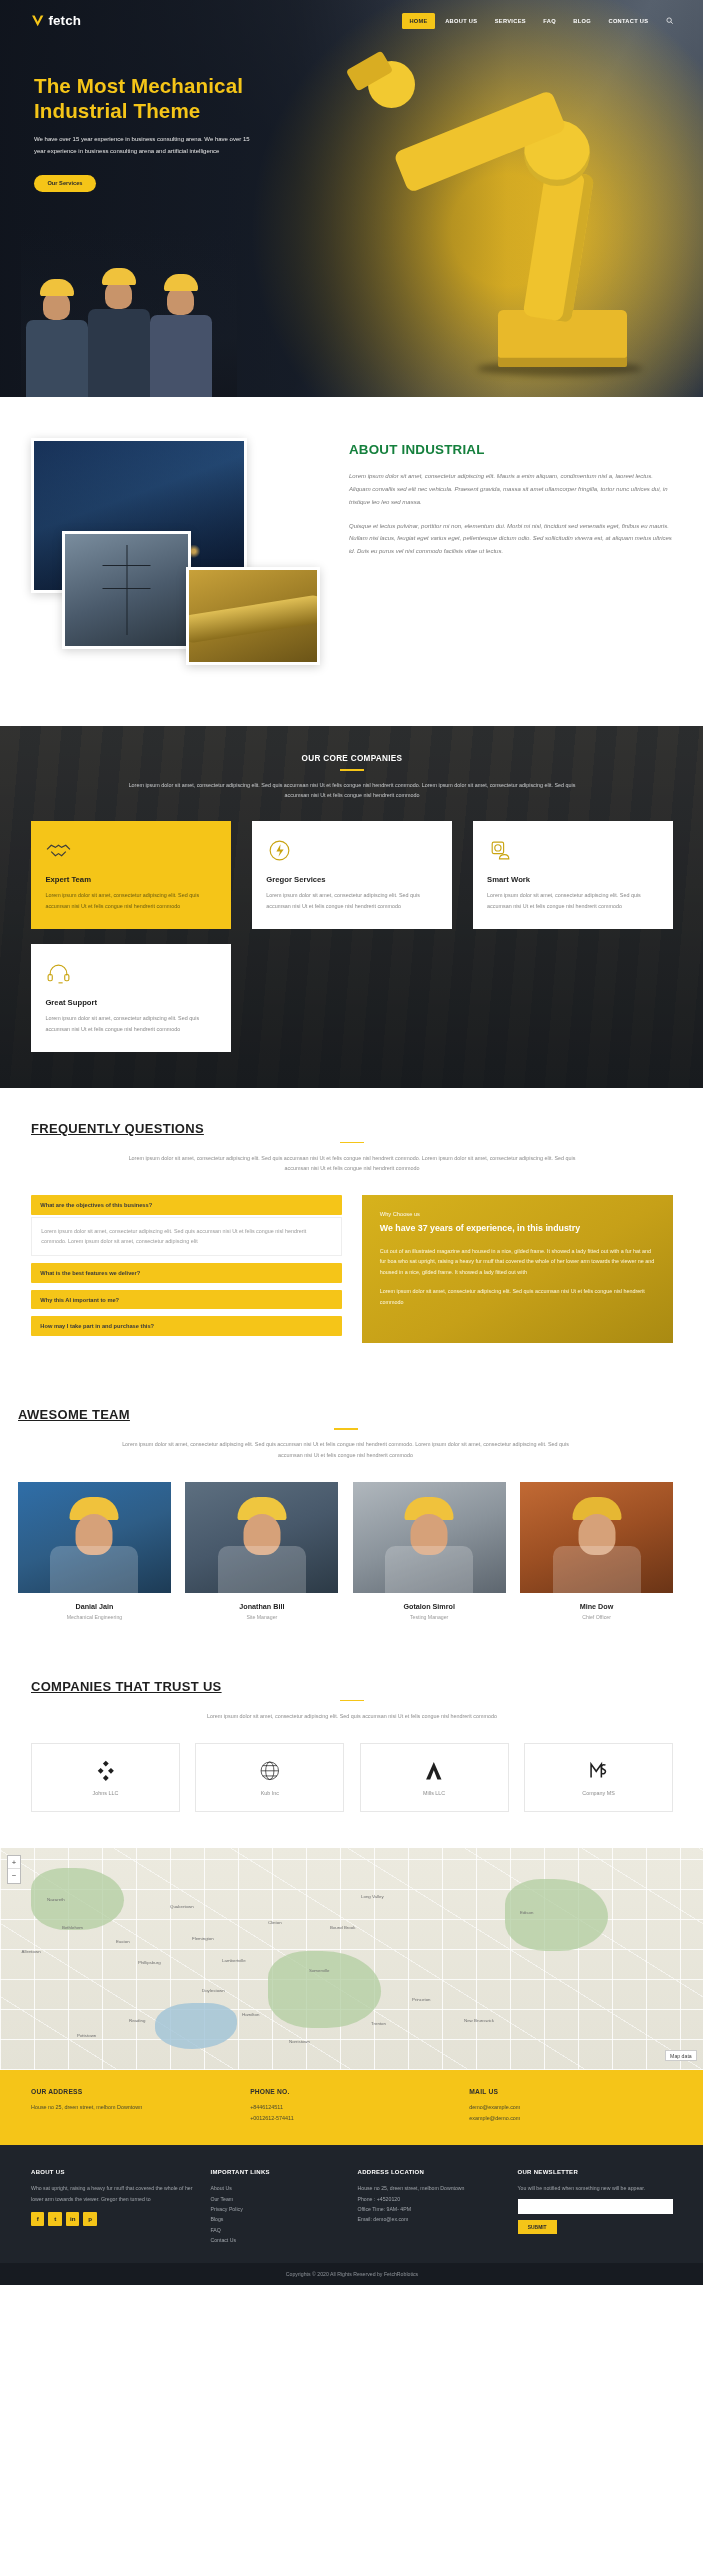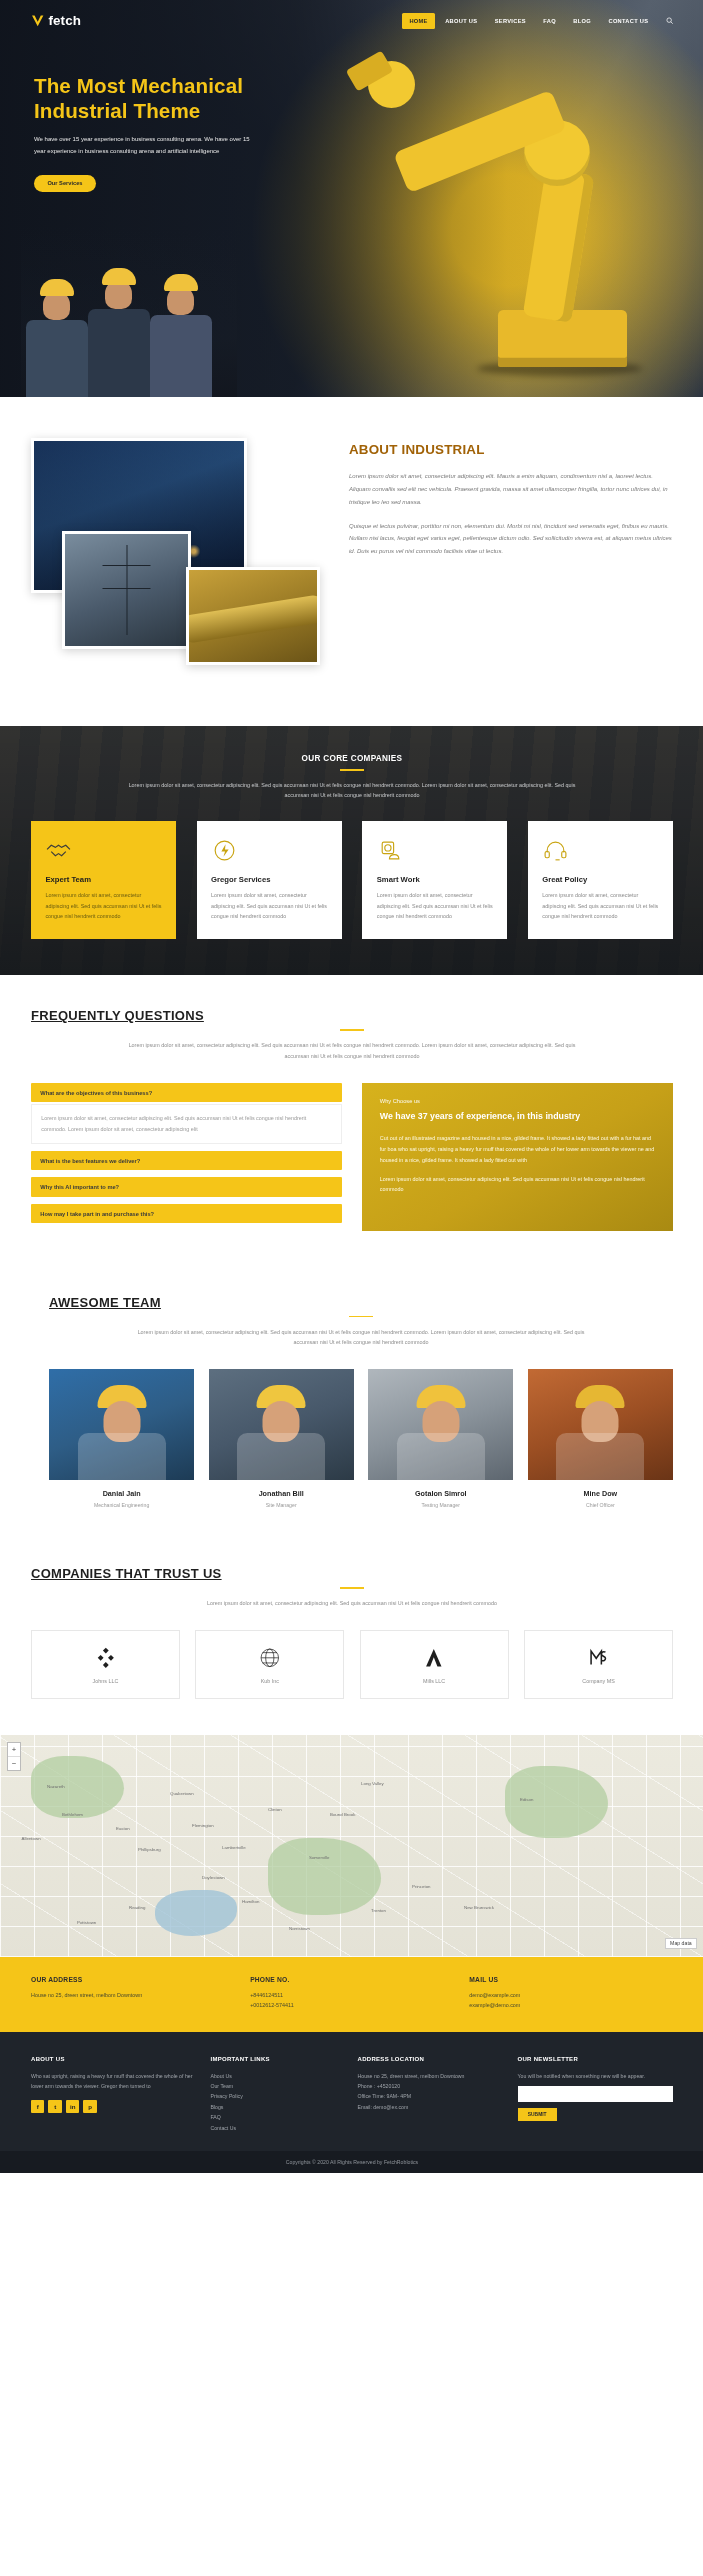--- a/index.html
+++ b/index.html
@@ -101,40 +101,40 @@
   .pylon { position:absolute; left:50%; top:10%; width:1px; height:80%; background:#1d242c; transform:translateX(-50%); }
   .pylon:before, .pylon:after { content:""; position:absolute; left:-24px; width:48px; height:1px; background:#1d242c; }
   .pylon:before { top: 22%; } .pylon:after { top: 48%; }
   .img-c {
     position:absolute; left: 155px; top: 129px; width: 134px; height: 98px;
     background: linear-gradient(160deg,#c8a13a 0%, #9c7c26 50%, #6b5417 100%);
     border: 3.1px solid #fff; box-shadow: 0 2.1px 9.3px rgba(0,0,0,.18); overflow:hidden;
   }
   .pipe { position:absolute; left:-8%; top:38%; width:116%; height:28px; background:linear-gradient(180deg,#e0bf55,#8a6d1c); border-radius:13.4px; transform: rotate(-9deg); }
   .about-text { flex:1; padding-top: 4.1px; }
-  .about-text h2 { font-size: 13.4px; letter-spacing:0.2px; color:#a16207; margin-bottom: 13.4px; }
+  .about-text h2 { font-size: 13.4px; letter-spacing:0.2px; color:#15803d; margin-bottom: 13.4px; }
   .about-text p { font-size: 6px; line-height: 2.1; color:#7a7a7a; margin-bottom: 11.3px; font-style: italic; }
 
   
   .services {
     position: relative; padding: 28px 31px 36px 31px;
     background: linear-gradient(180deg,#2a2f36 0%, #1c2127 100%);
     overflow: hidden;
   }
   .services-bg {
     position:absolute; inset:0; opacity:.28;
     background:
       linear-gradient(180deg, rgba(0,0,0,.2), rgba(0,0,0,.75)),
       repeating-linear-gradient(95deg, #5b4a2e 0 20.6px, #3d3322 20.6px 41px);
   }
   .services-inner { position:relative; z-index:2; }
   .sec-title-light { text-align:center; color:#fff; font-size: 8.2px; font-weight:bold; letter-spacing:0.3px; }
   .divider { width: 24px; height: 1.5px; background:#f5c518; margin: 6.2px auto 9.3px auto; }
   .sec-desc-light { text-align:center; color:#c9cbcd; font-size: 5.4px; line-height: 1.9; max-width: 464px; margin: 0 auto 20.6px auto; }
-  .cards { display:grid; grid-template-columns: 1fr 1fr 1fr 1fr; gap: 15.5px 20.6px; }
+  .cards { display:grid; grid-template-columns: 1fr 1fr 1fr; gap: 15.5px 20.6px; }
   .card { background:#fff; padding: 15.5px 14.4px 17.5px 14.4px; position:relative; min-height: 103px; }
   .card.highlight { background:#f5c518; }
   .card .icon { width: 27px; height: 27px; margin-bottom: 11.3px; color:#c9a411; }
   .card.highlight .icon { color:#3b3b3b; }
   .card h3 { font-size: 7.7px; margin-bottom: 6.2px; color:#1f1f1f; }
   .card p { font-size: 5.4px; line-height: 1.95; color:#8a8a8a; }
   .card.highlight p { color:#6b5d10; }
 
   
   .faq { padding: 33px 31px 41px 31px; }
@@ -148,21 +148,21 @@
   .accordion-body { background:#fff; border:0.5px solid #eee; margin: -5.2px 0 7.2px 0; padding: 8.2px 9.3px; font-size: 5.4px; line-height:1.95; color:#9a9a9a; }
   .why-box {
     background: linear-gradient(150deg,#d7b21c 0%, #c6a018 55%, #a98a12 100%);
     color:#fff; padding: 15.5px 17.5px 20.6px 17.5px;
   }
   .why-box .kicker { font-size: 5.7px; margin-bottom: 5.2px; opacity:.95; }
   .why-box h3 { font-size: 8.8px; line-height:1.5; margin-bottom: 10.3px; }
   .why-box p { font-size: 5.4px; line-height: 2; margin-bottom: 8.2px; color:#fff9e0; }
 
   
-  .team { padding: 23px 31px 41px 49px; }
+  .team { padding: 23px 31px 41px 18px; }
   .team-grid { display:grid; grid-template-columns: repeat(4,1fr); gap: 14.4px; margin-top: 18.5px; }
   .member { text-align:center; }
   .member .photo { height: 111px; position:relative; overflow:hidden; }
   .m1 .photo { background: linear-gradient(160deg,#2f6ea8 0%, #2e5d86 50%, #1d3b55 100%); }
   .m2 .photo { background: linear-gradient(160deg,#5d6f80 0%, #47586a 50%, #2c3a46 100%); }
   .m3 .photo { background: linear-gradient(160deg,#b0b7bd 0%, #8a939b 50%, #5d666f 100%); }
   .m4 .photo { background: linear-gradient(160deg,#c26a34 0%, #9c4f23 50%, #6a3416 100%); }
   .member .hat { position:absolute; left:50%; top: 15.5px; width: 49px; height: 23px; border-radius: 25px 25px 3.1px 3.1px; transform: translateX(-50%); }
   .m1 .hat { background:#f0c23c; } .m2 .hat { background:#efc63f; }
   .m3 .hat { background:#f0c23c; } .m4 .hat { background:#e6b733; }
@@ -344,21 +344,21 @@
 
         <div class="card">
           <div class="icon">
             <svg width="27" height="27" viewBox="0 0 52 52" fill="none" stroke="currentColor" stroke-width="2.2">
               <path d="M10 30v-4a16 16 0 0132 0v4"></path>
                 <rect x="6" y="28" width="8" height="12" rx="3"></rect>
                 <rect x="38" y="28" width="8" height="12" rx="3"></rect>
                 <path d="M26 44h8"></path>
             </svg>
           </div>
-          <h3>Great Policy</h3>
+          <h3>Great Support</h3>
           <p>Lorem ipsum dolor sit amet, consectetur adipiscing elit. Sed quis accumsan nisi Ut et felis congue nisl hendrerit commodo</p>
         </div>
       </div>
     </div>
   </section>
 
   <section class="faq">
     <h2 class="sec-title-dark">FREQUENTLY QUESTIONS</h2>
     <div class="divider"></div>
     <p class="sec-desc-dark">Lorem ipsum dolor sit amet, consectetur adipiscing elit. Sed quis accumsan nisi Ut et felis congue nisl hendrerit commodo. Lorem ipsum dolor sit amet, consectetur adipiscing elit. Sed quis accumsan nisi Ut et felis congue nisl hendrerit commodo</p>

